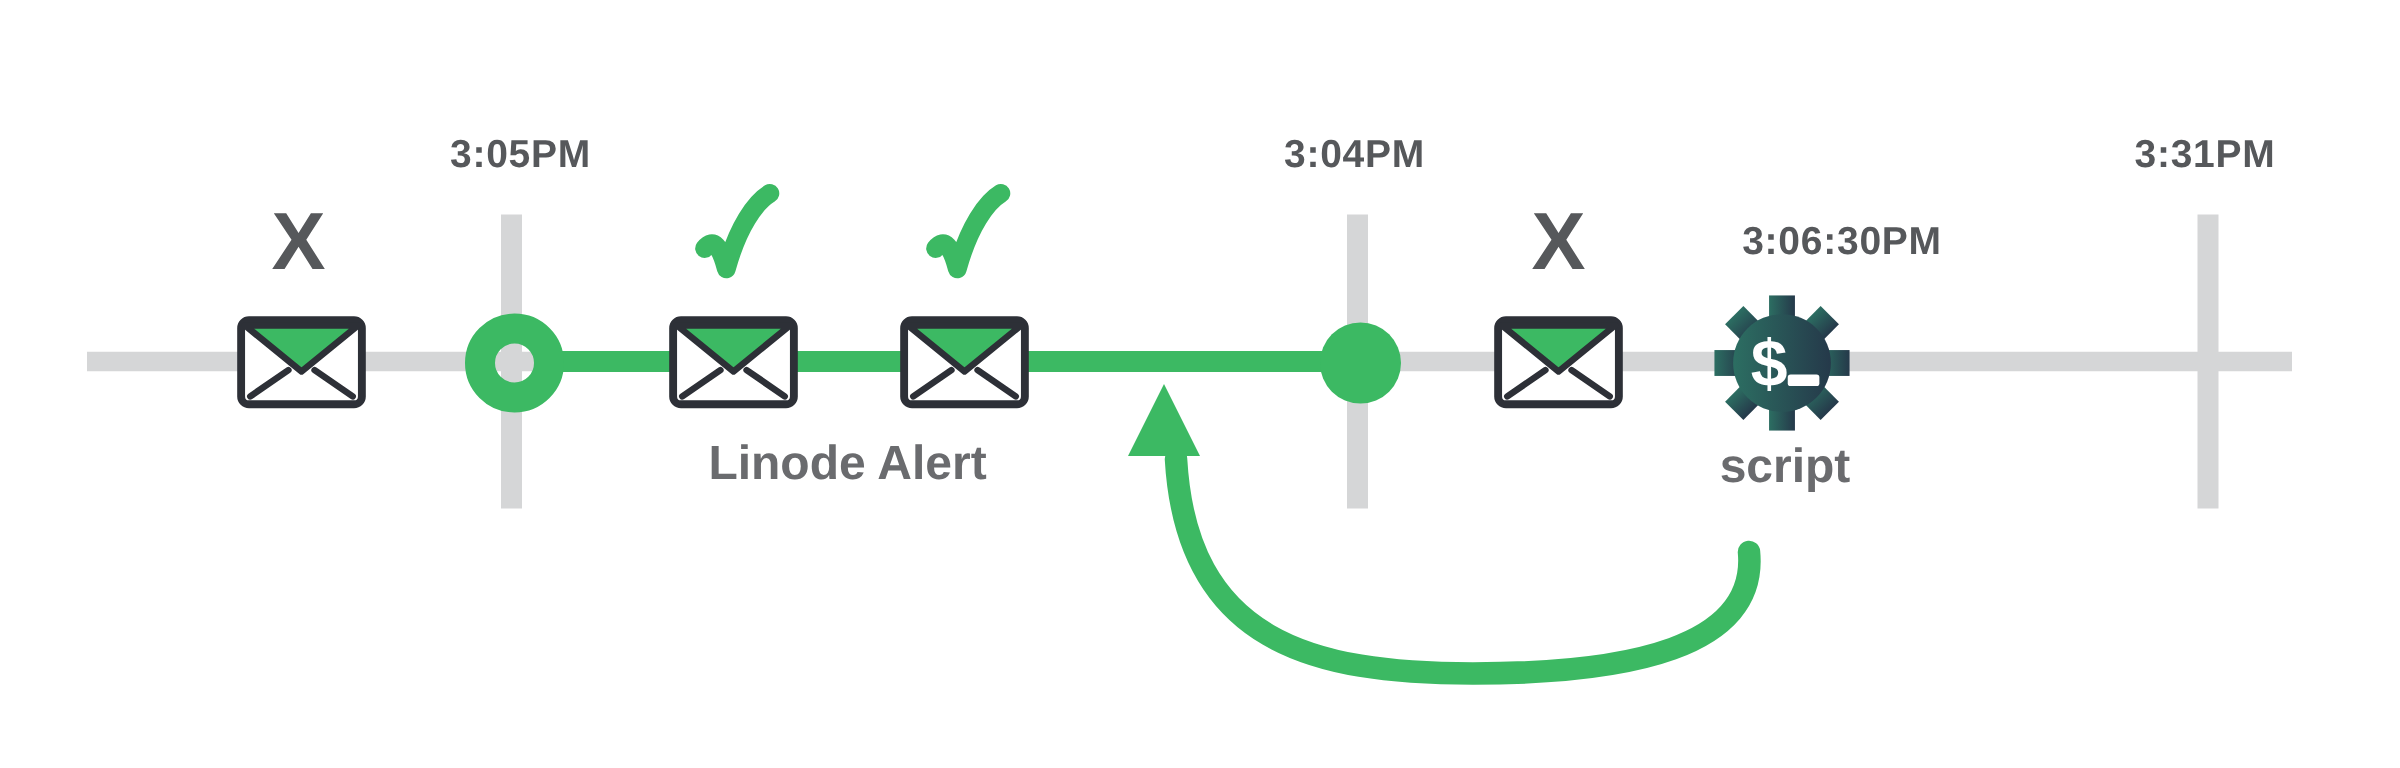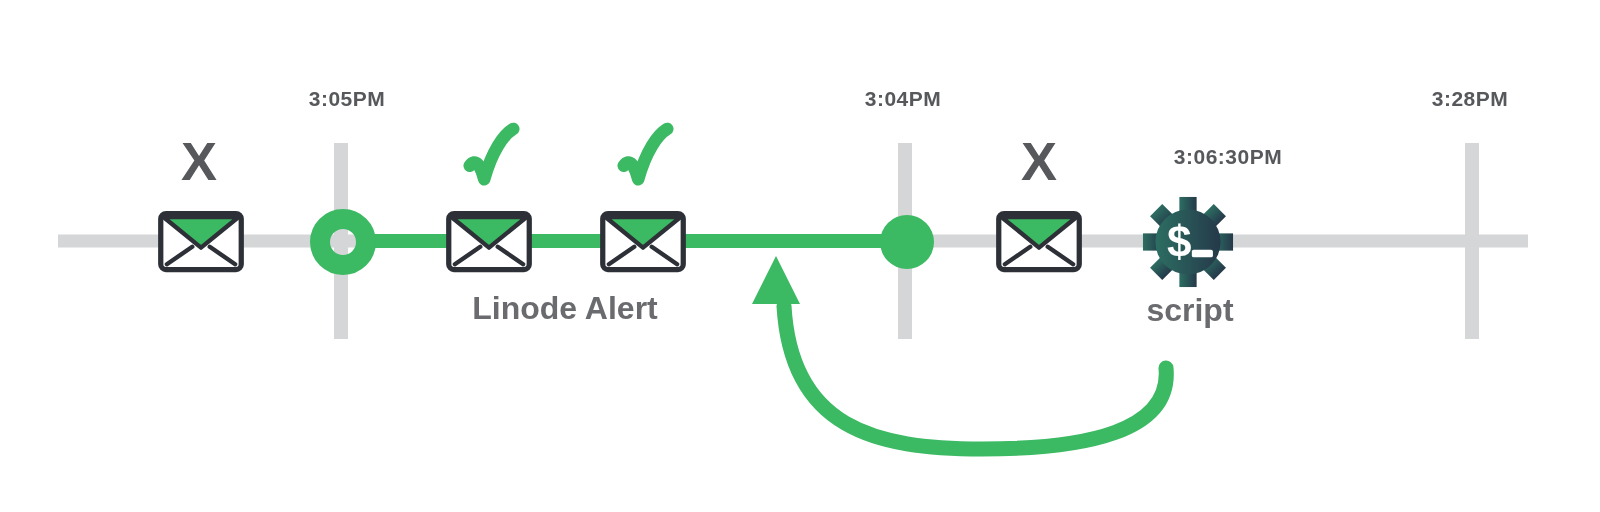--- a/index.html
+++ b/index.html
@@ -6,21 +6,21 @@
   .stage{
     position:relative;width:1600px;height:512px;overflow:hidden;
     background:var(--background,#fff);
     font-family:"Liberation Sans", sans-serif;
   }
   .layer{position:absolute;left:0;top:0;width:1600px;height:512px;}
   .lbl{
     position:absolute;transform:translateX(-50%);
     font-weight:bold;white-space:nowrap;text-align:center;
   }
-  .time-lbl{font-size:21px;color:var(--text,#56585b);letter-spacing:.5px;}
+  .time-lbl{font-size:26px;color:var(--text,#56585b);letter-spacing:.5px;}
   .caption{font-size:32px;line-height:30px;color:var(--caption,#6a6b6e);}
   .x-badge{
     position:absolute;transform:translateX(-50%);
     font-size:54px;font-weight:900;color:var(--text,#56585b);line-height:1;
   }
   .icon-svg{position:absolute;display:block;}
 </style>
 </head>
 <body>
 
@@ -97,21 +97,21 @@
         </g>
         <circle cx="48" cy="48" r="34"></circle>
       </g>
     </g>
     <text x="39" y="64" text-anchor="middle" font-family="Liberation Sans, sans-serif" font-size="46" font-weight="bold" fill="#ffffff">$</text>
     <rect x="52" y="56" width="22" height="8" rx="2" fill="#ffffff"></rect>
   </svg>
 
   <div class="lbl time-lbl" style="left:347px;top:87px">3:05PM</div>
   <div class="lbl time-lbl" style="left:903px;top:87px">3:04PM</div>
-  <div class="lbl time-lbl" style="left:1470px;top:87px">3:28PM</div>
+  <div class="lbl time-lbl" style="left:1470px;top:87px">3:31PM</div>
   <div class="lbl time-lbl" style="left:1228px;top:145px">3:06:30PM</div>
 
   <div class="lbl caption" style="left:565px;top:293px">
     <div>Linode Alert</div>
   </div>
   <div class="lbl caption" style="left:1190px;top:295px">
     <div>script</div>
   </div>
 
 </div>

